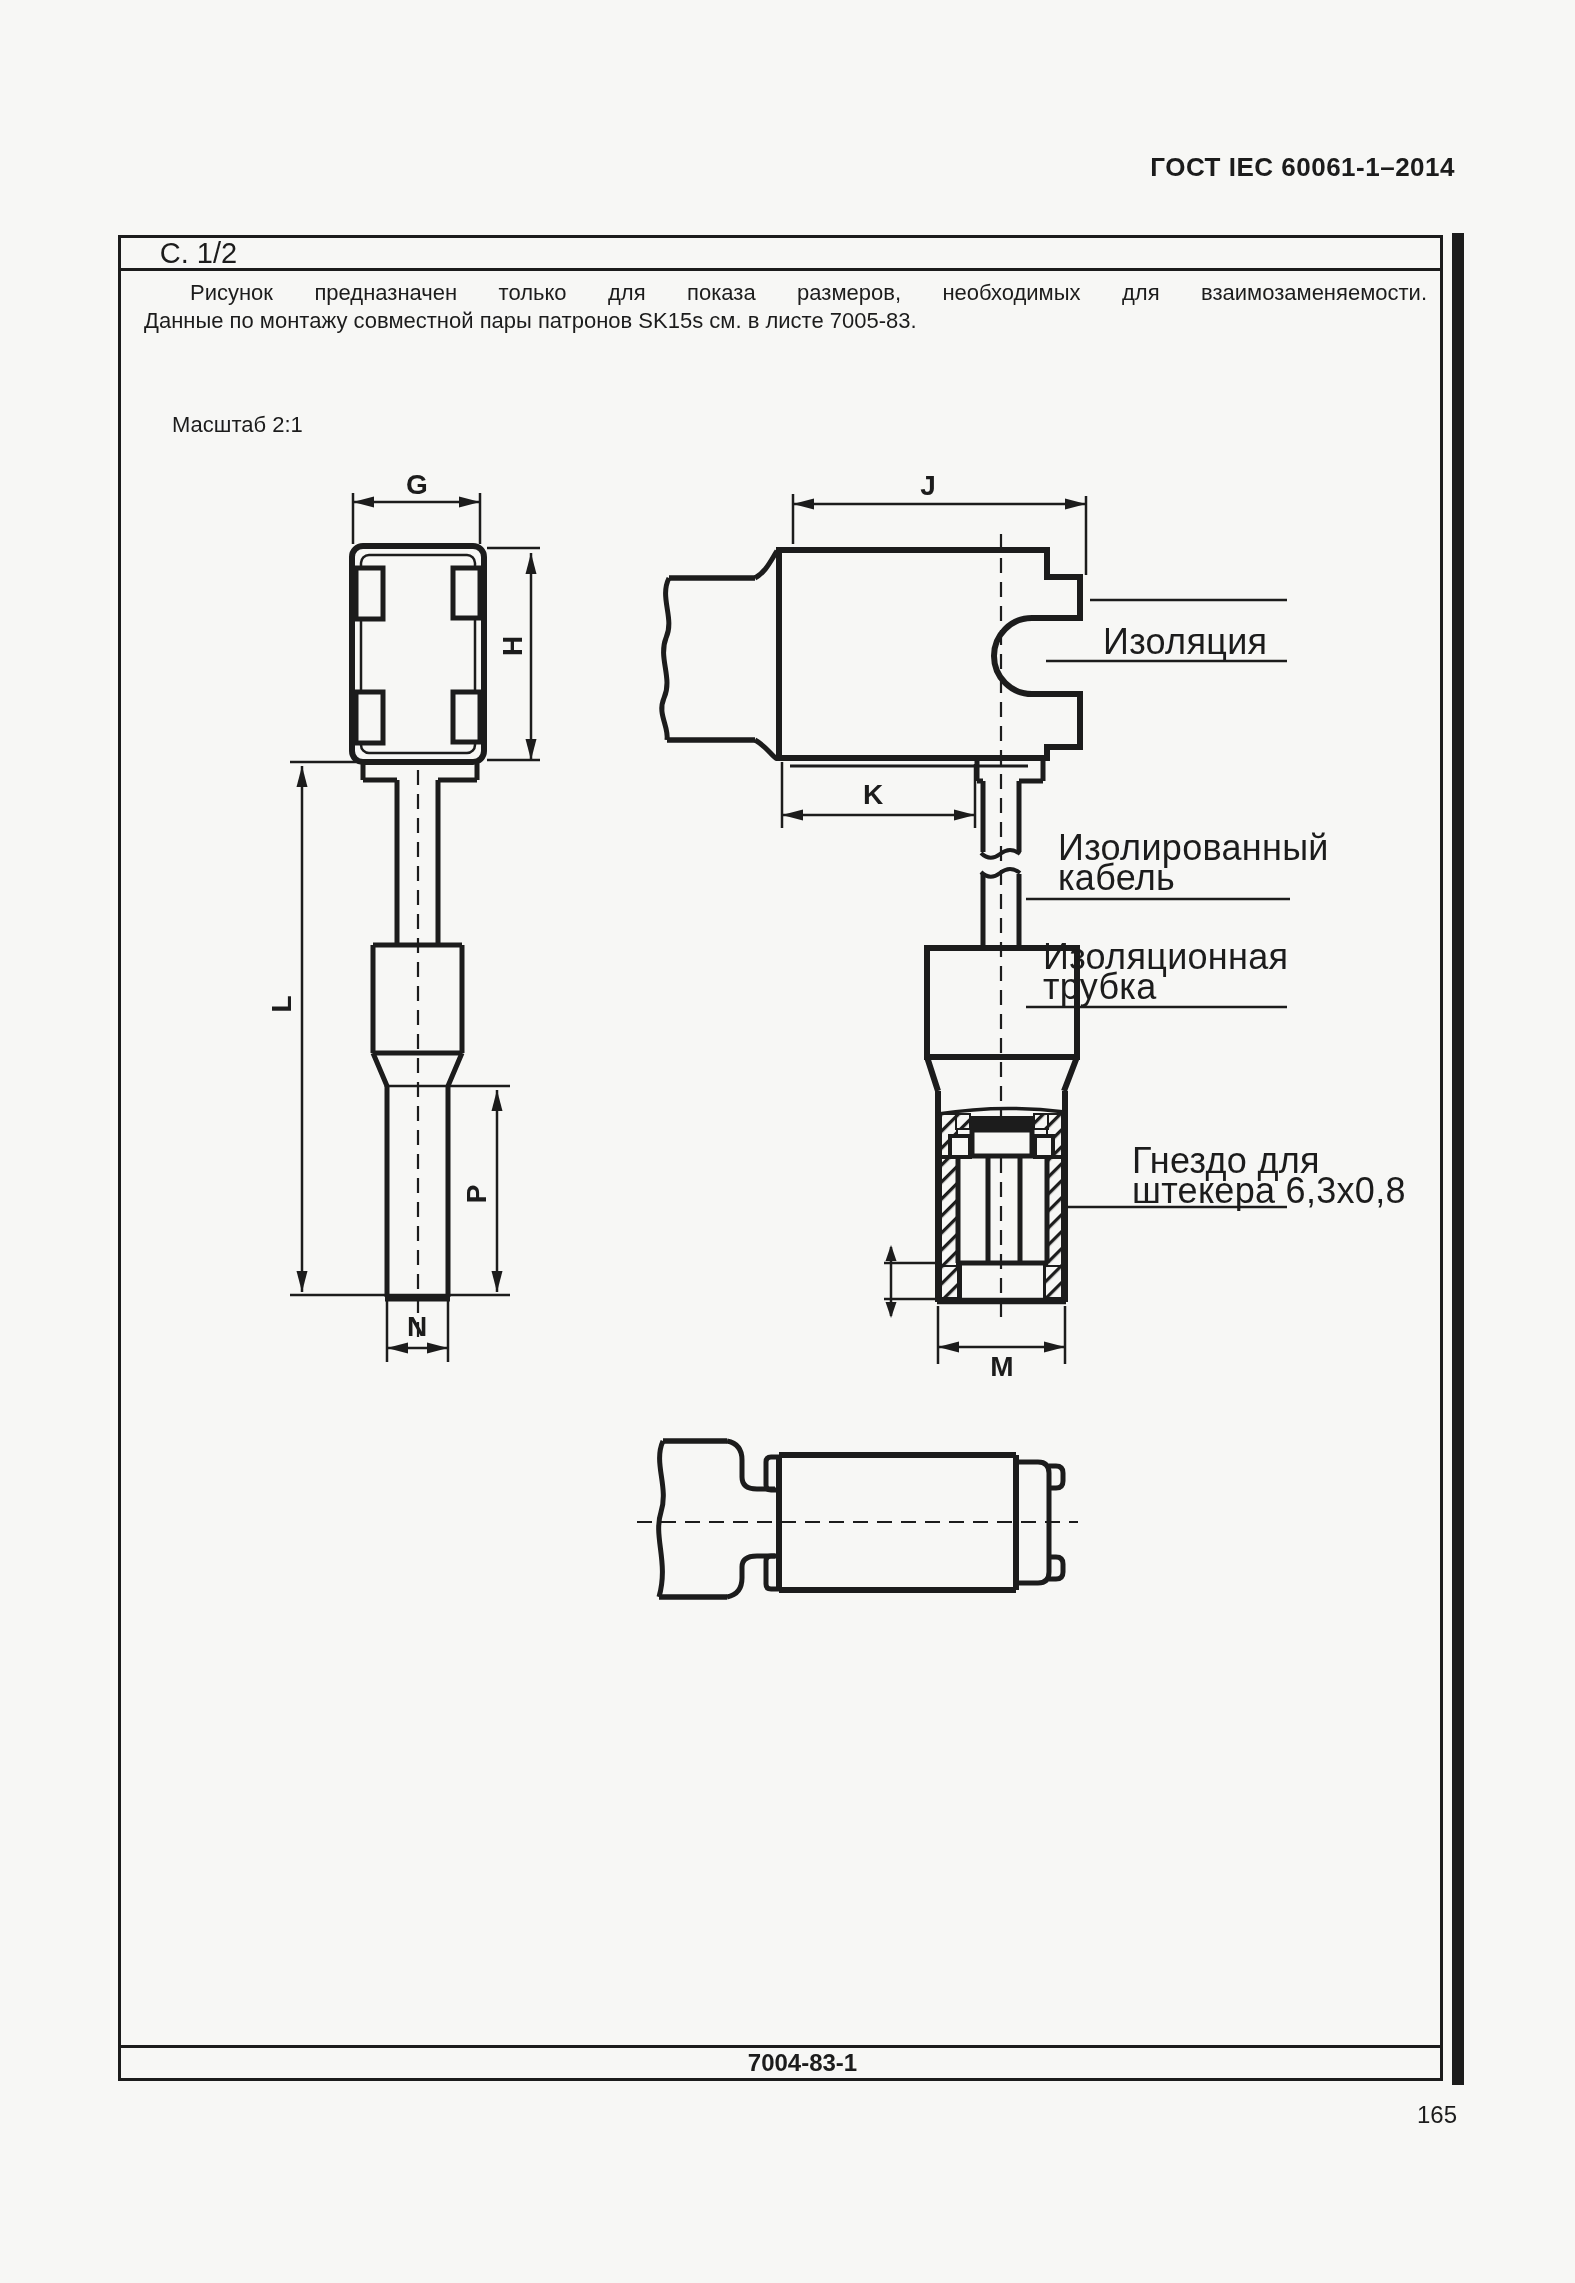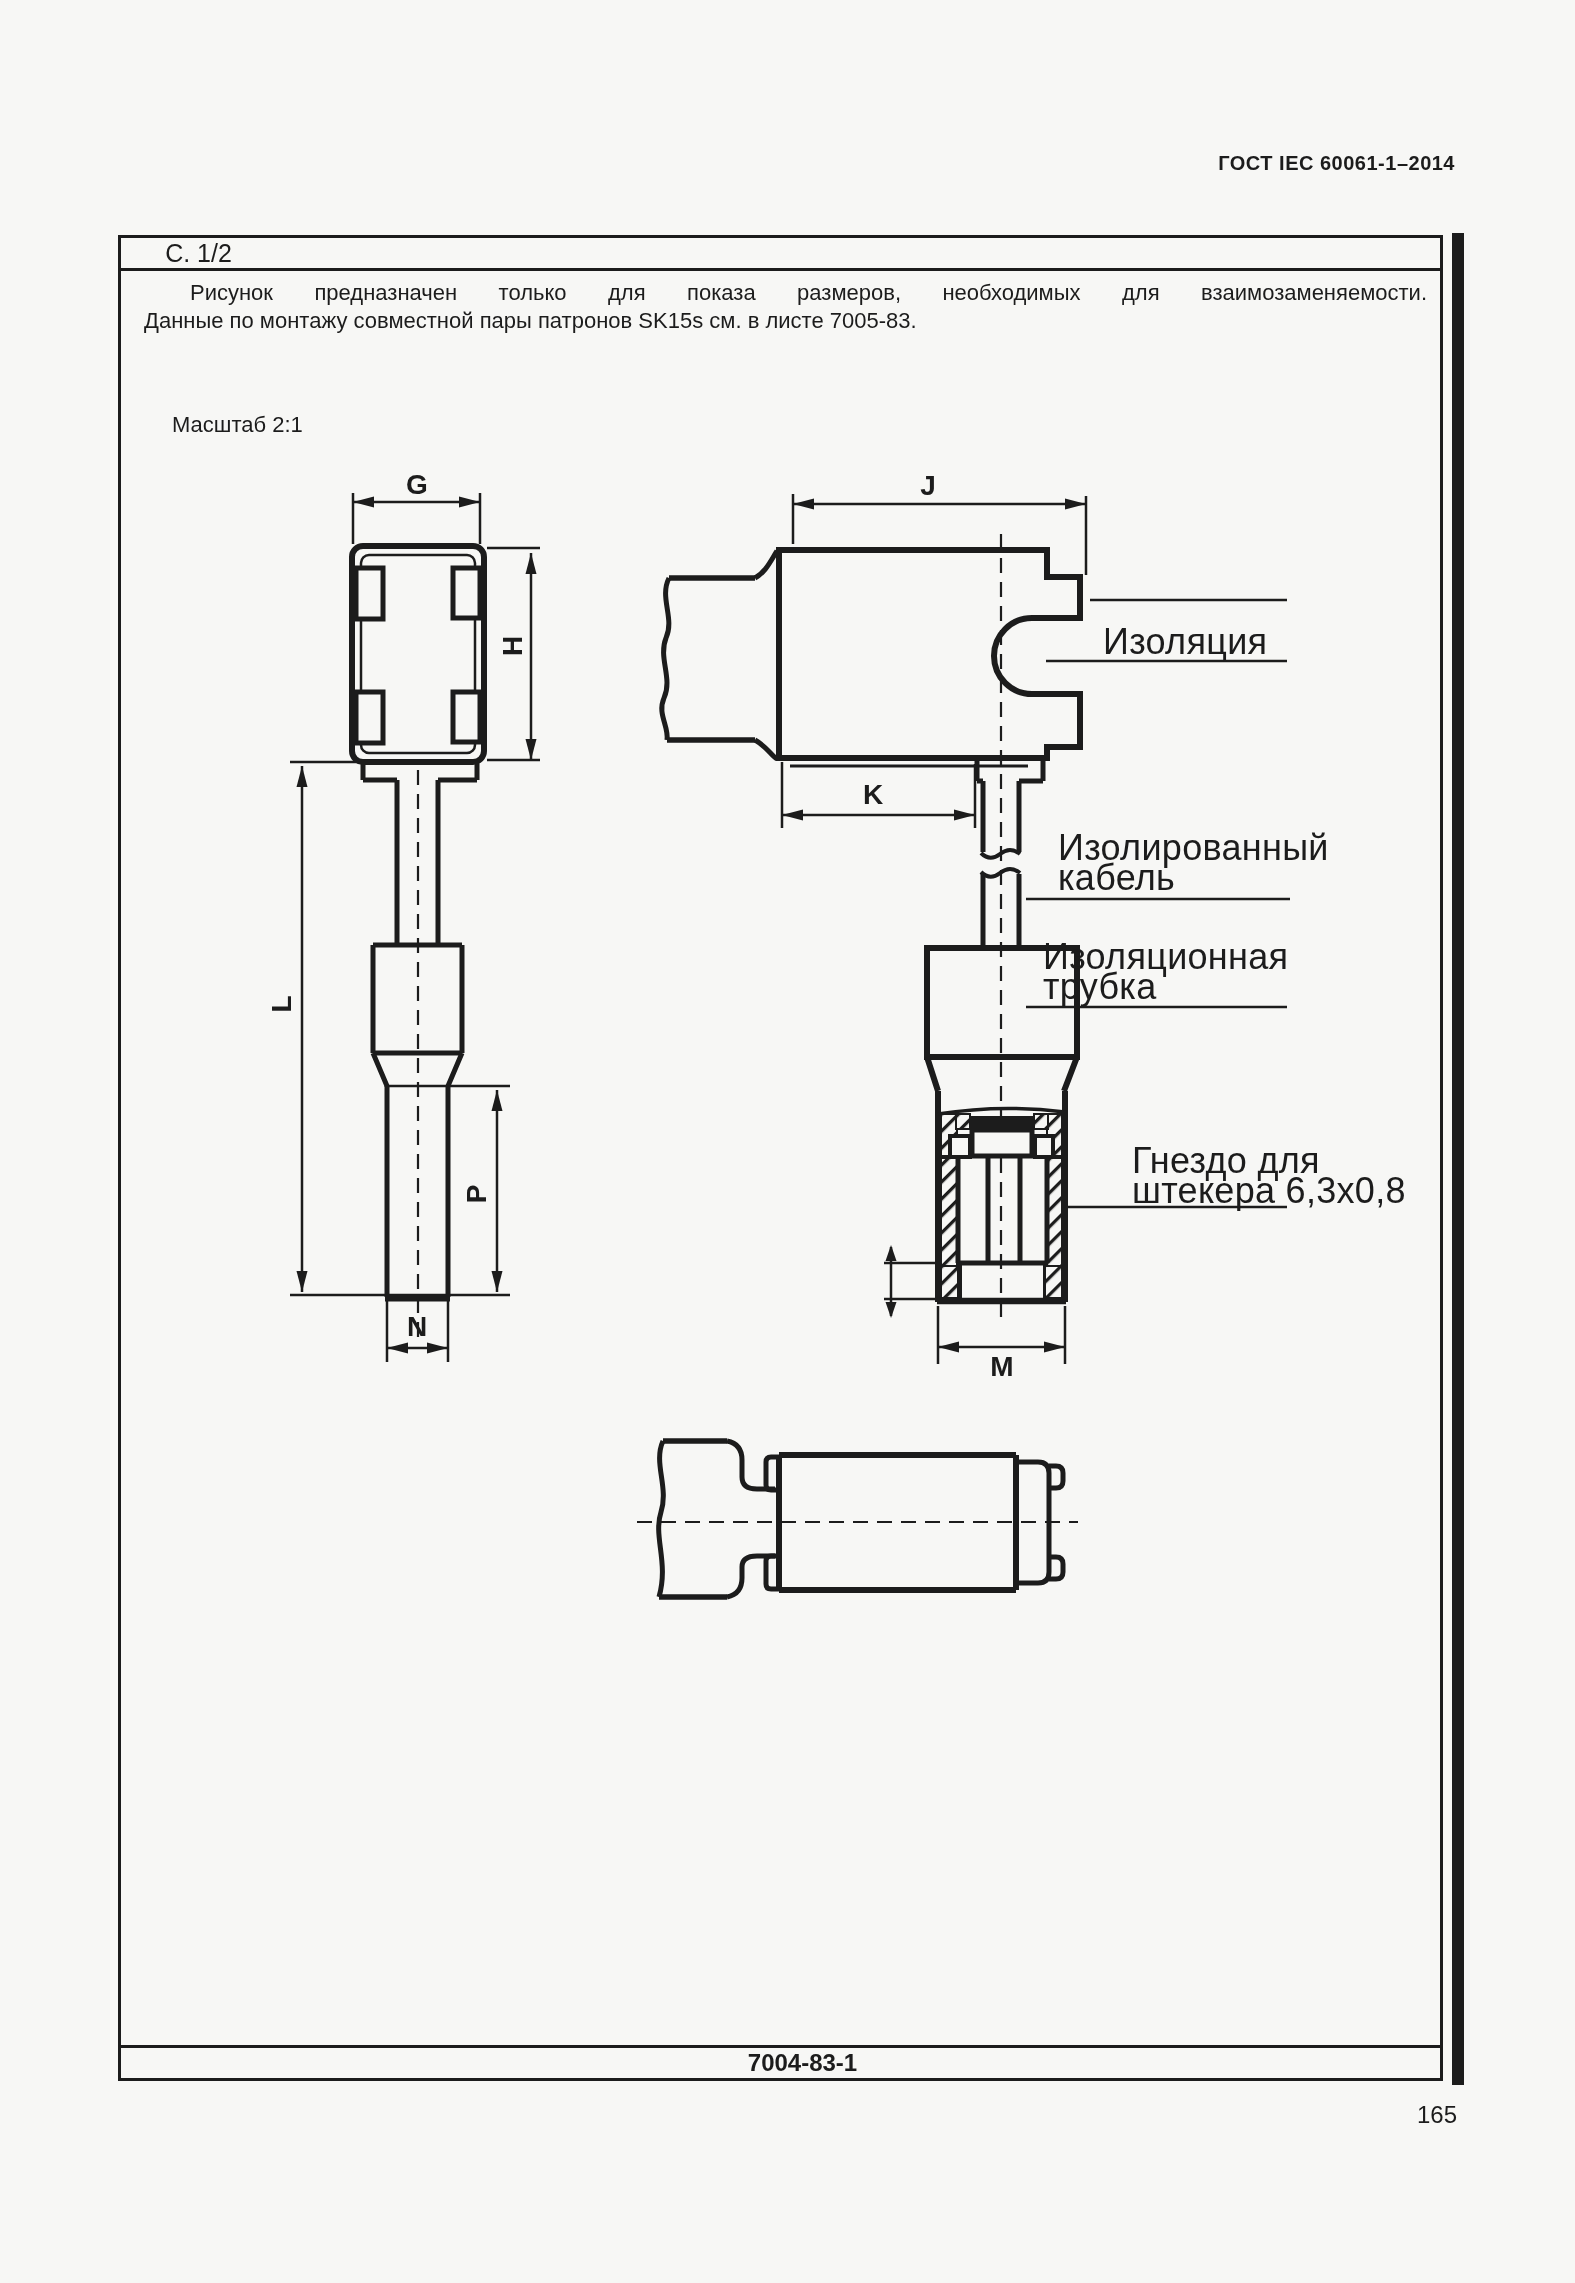--- a/index.html
+++ b/index.html
@@ -1,26 +1,26 @@
 <!DOCTYPE html>
 <html><head>
 <meta charset="utf-8">
 <style>
   html,body{margin:0;padding:0;background:#e9e9e7;}
   .page{position:relative;width:1575px;height:2283px;background:#f7f7f5;
         font-family:"Liberation Sans", sans-serif;color:#1c1c1c;overflow:hidden;}
   .abs{position:absolute;white-space:nowrap;}
   .doc-header{top:152px;left:1050px;width:405px;text-align:right;
-              font-size:20px;font-weight:bold;letter-spacing:0.5px;}
+              font-size:26px;font-weight:bold;letter-spacing:0.5px;}
   .main-frame{position:absolute;left:118px;top:235px;width:1319px;height:1840px;
               border:3px solid #1c1c1c;}
   .title-row{display:flex;height:30px;border-bottom:3px solid #1c1c1c;}
   .title-cell{flex:1;border-right:3px solid #1c1c1c;display:flex;align-items:center;justify-content:center;
               font-size:25px;font-weight:bold;letter-spacing:1.2px;white-space:nowrap;}
-  .ref-cell{width:155px;display:flex;align-items:center;justify-content:center;font-size:25px;}
+  .ref-cell{width:155px;display:flex;align-items:center;justify-content:center;font-size:29px;}
   .note-block{position:absolute;left:23px;right:13px;top:41px;font-size:22px;line-height:28px;}
   .note-l1{text-align:justify;text-align-last:justify;text-indent:46px;white-space:normal;}
   .note-l2{text-align:left;}
   .scale-note{left:172px;top:412px;font-size:22px;}
   .footer-row{position:absolute;left:0;right:0;bottom:0;height:30px;border-top:3px solid #1c1c1c;
               display:flex;align-items:center;justify-content:center;font-size:24px;font-weight:bold;padding-left:44px;}
   .page-num{left:1387px;top:2101px;width:70px;text-align:right;font-size:24px;}
   .thick-bar{position:absolute;left:1452px;top:233px;width:12px;height:1852px;background:#1c1c1c;}
   .dim-label{font-size:28px;font-weight:bold;}
   .dim-c{width:36px;height:36px;display:flex;align-items:center;justify-content:center;}

